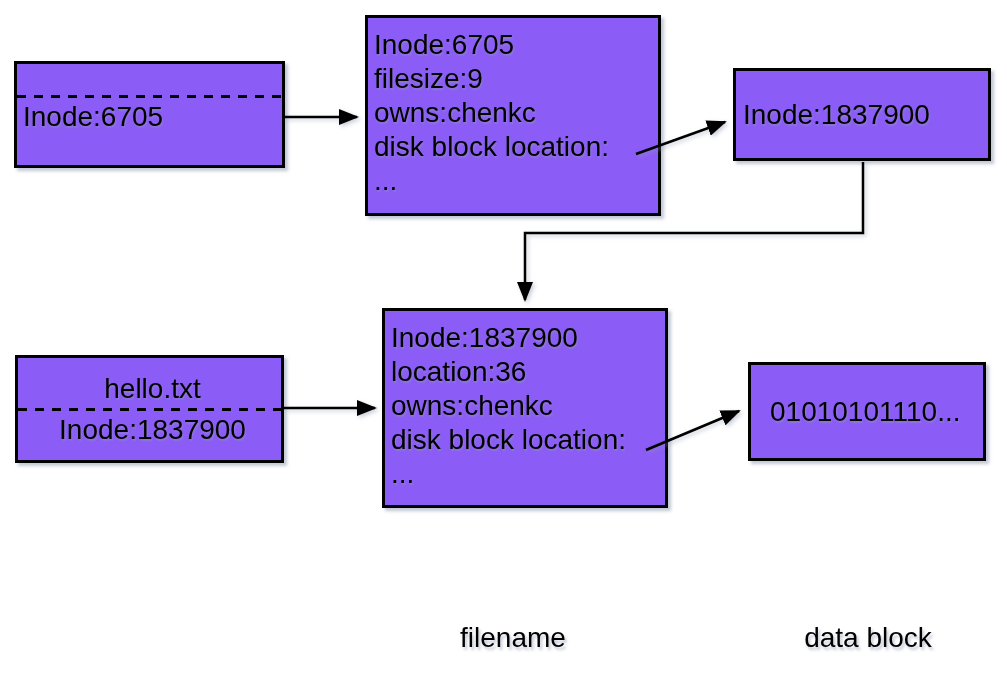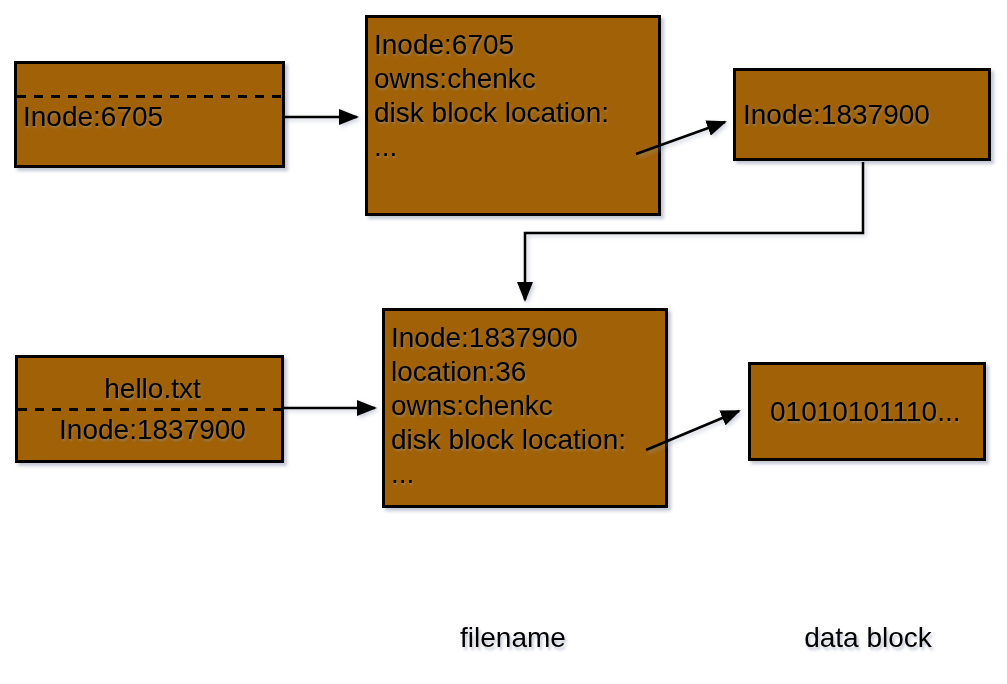--- a/index.html
+++ b/index.html
@@ -8,21 +8,21 @@
     position: relative;
     width: 1007px;
     height: 684px;
     background: #ffffff;
     font-family: "Liberation Sans", sans-serif;
     color: #000000;
     overflow: hidden;
   }
   .box {
     position: absolute;
-    background: #a16207;
+    background: #8b5cf6;
     border: 3px solid #000000;
     box-shadow: 3px 3px 3px rgba(145,155,180,0.55);
     font-size: 28px;
     line-height: 34px;
     text-shadow: 1px 2px 2px rgba(145,155,180,0.45);
   }
   
   .file-box {
     display: flex;
     flex-direction: column;
@@ -81,20 +81,21 @@
 
 <div id="canvas">
 
   <div class="box file-box" id="softlink-file-box">
     <div class="dashed-divider"></div>
     <div class="file-row">Inode:6705</div>
   </div>
 
   <div class="box meta-box" id="metadata-top-box">
     <div class="meta-line">Inode:6705</div>
+    <div class="meta-line">filesize:9</div>
     <div class="meta-line">owns:chenkc</div>
     <div class="meta-line">disk block location:</div>
     <div class="meta-line">...</div>
   </div>
 
   <div class="box single-box" id="inode-ref-box">
     <span>Inode:1837900</span>
   </div>
 
   <div class="box file-box" id="hello-file-box">

